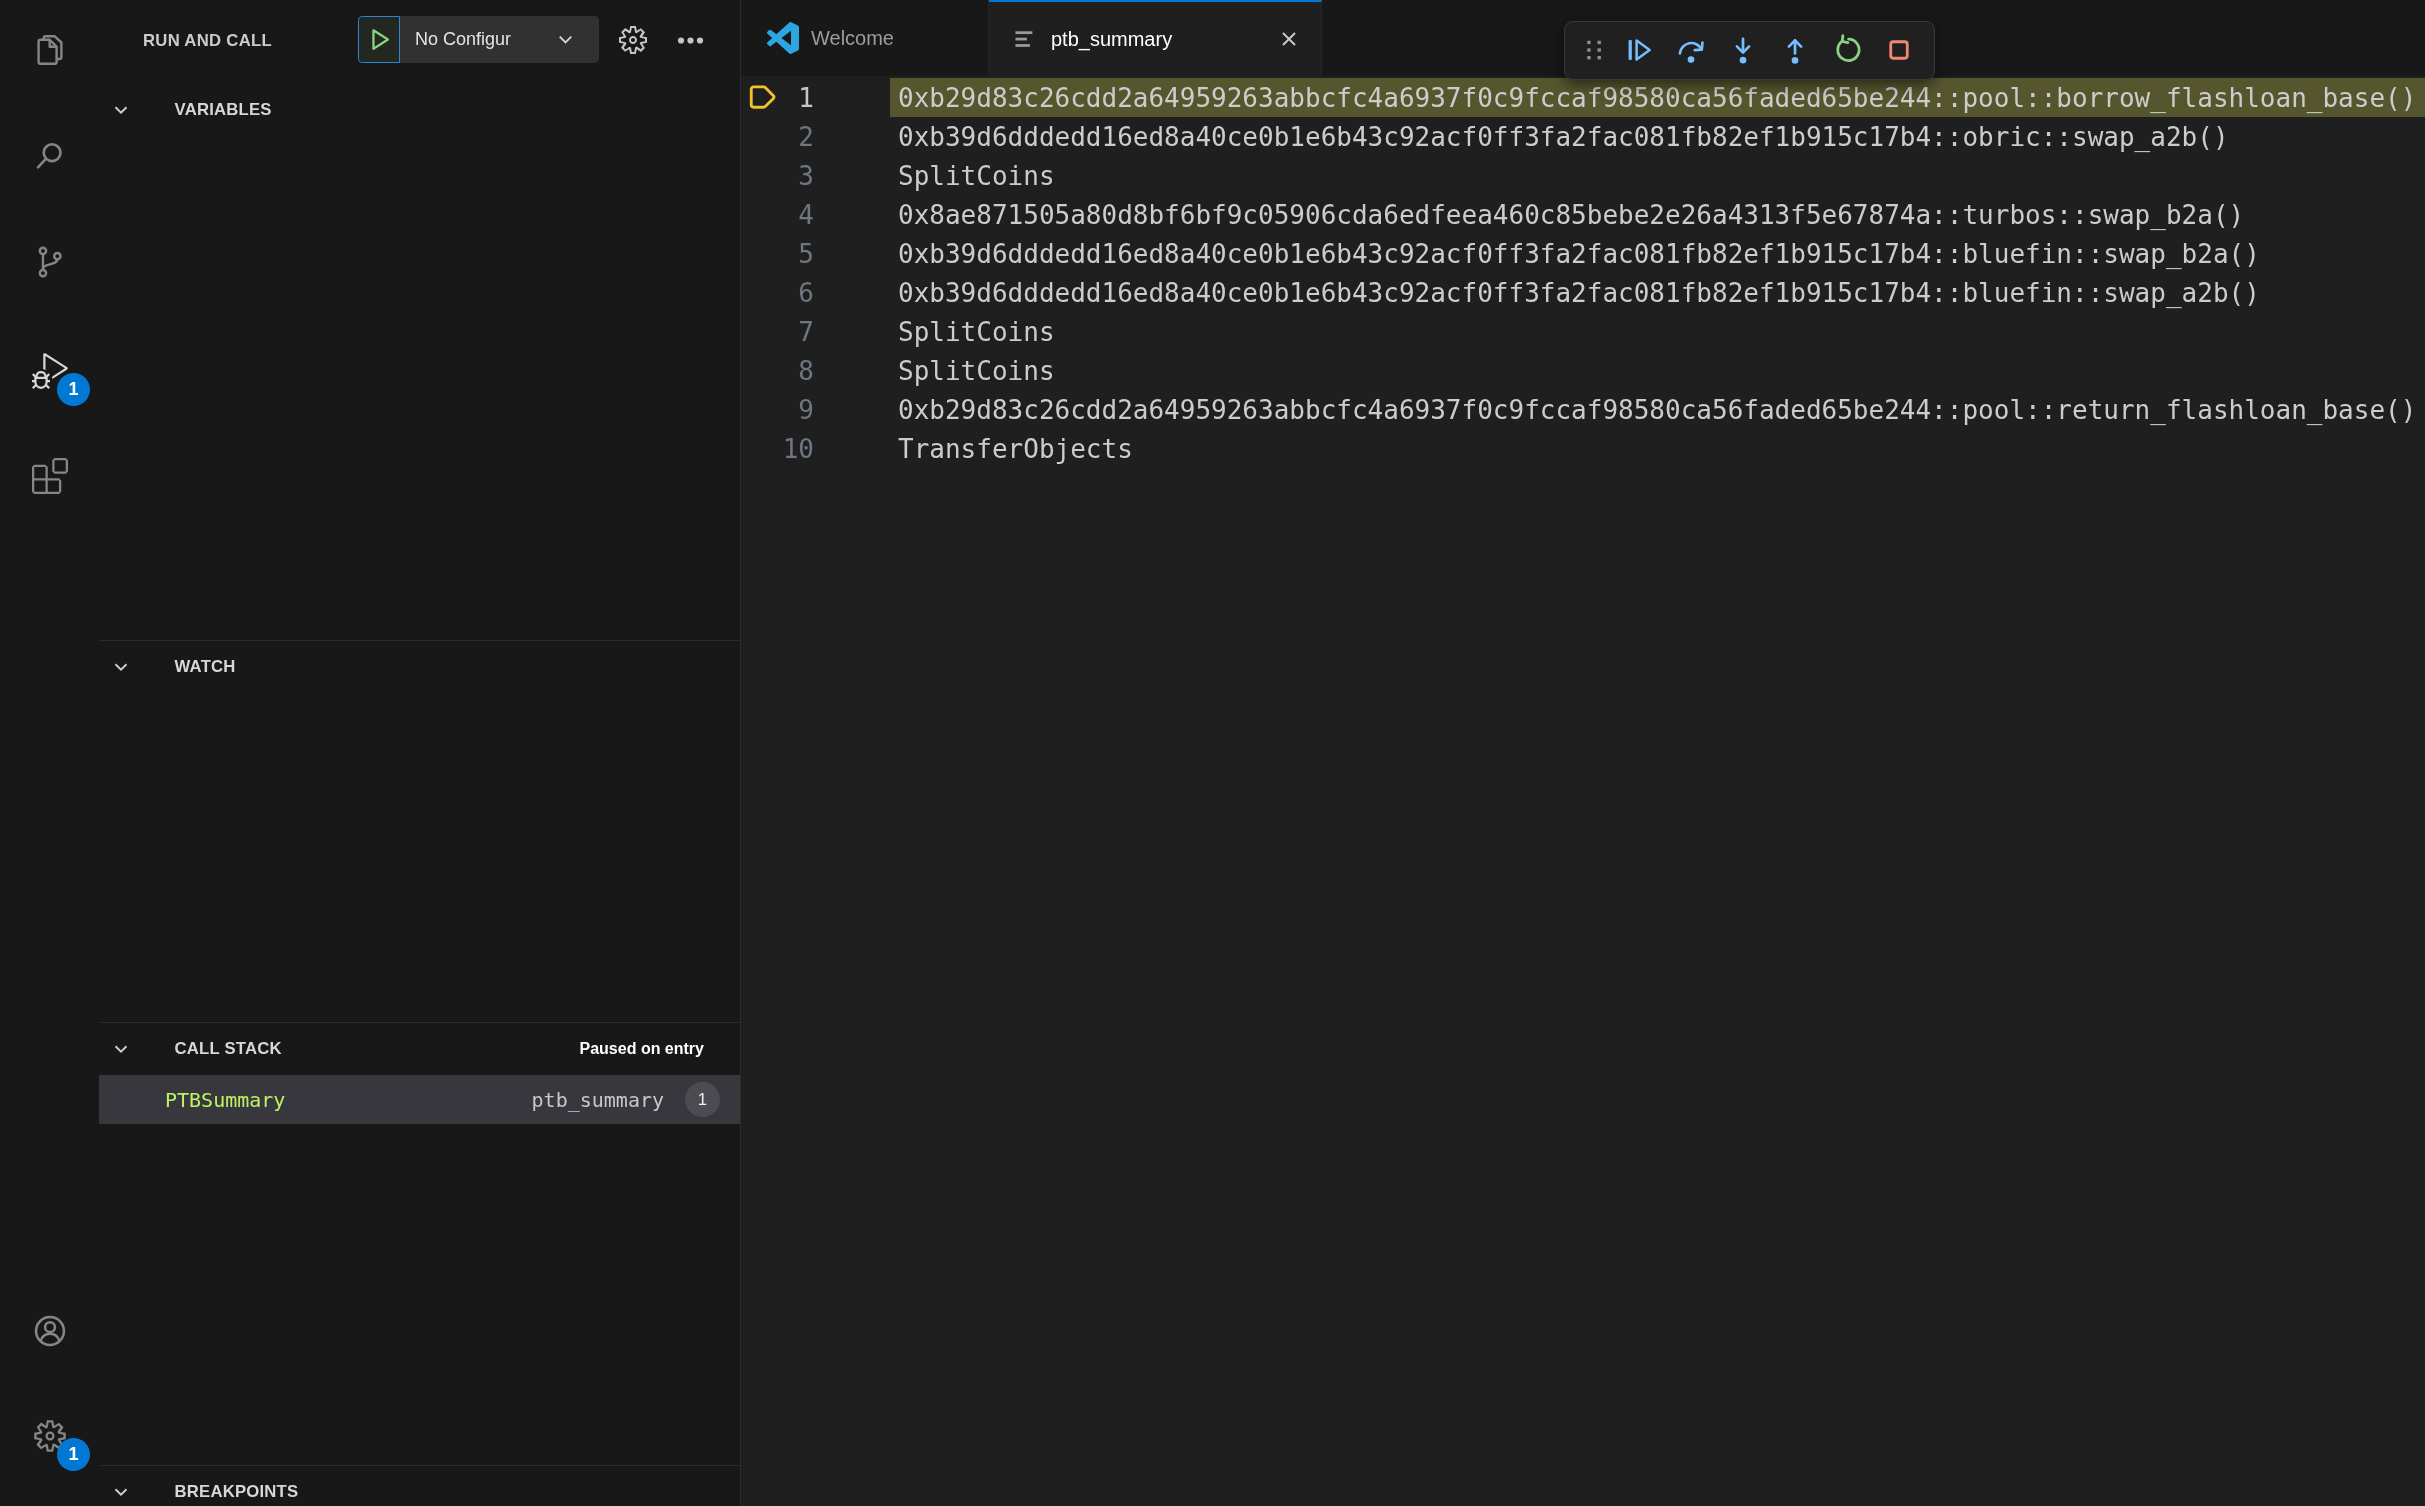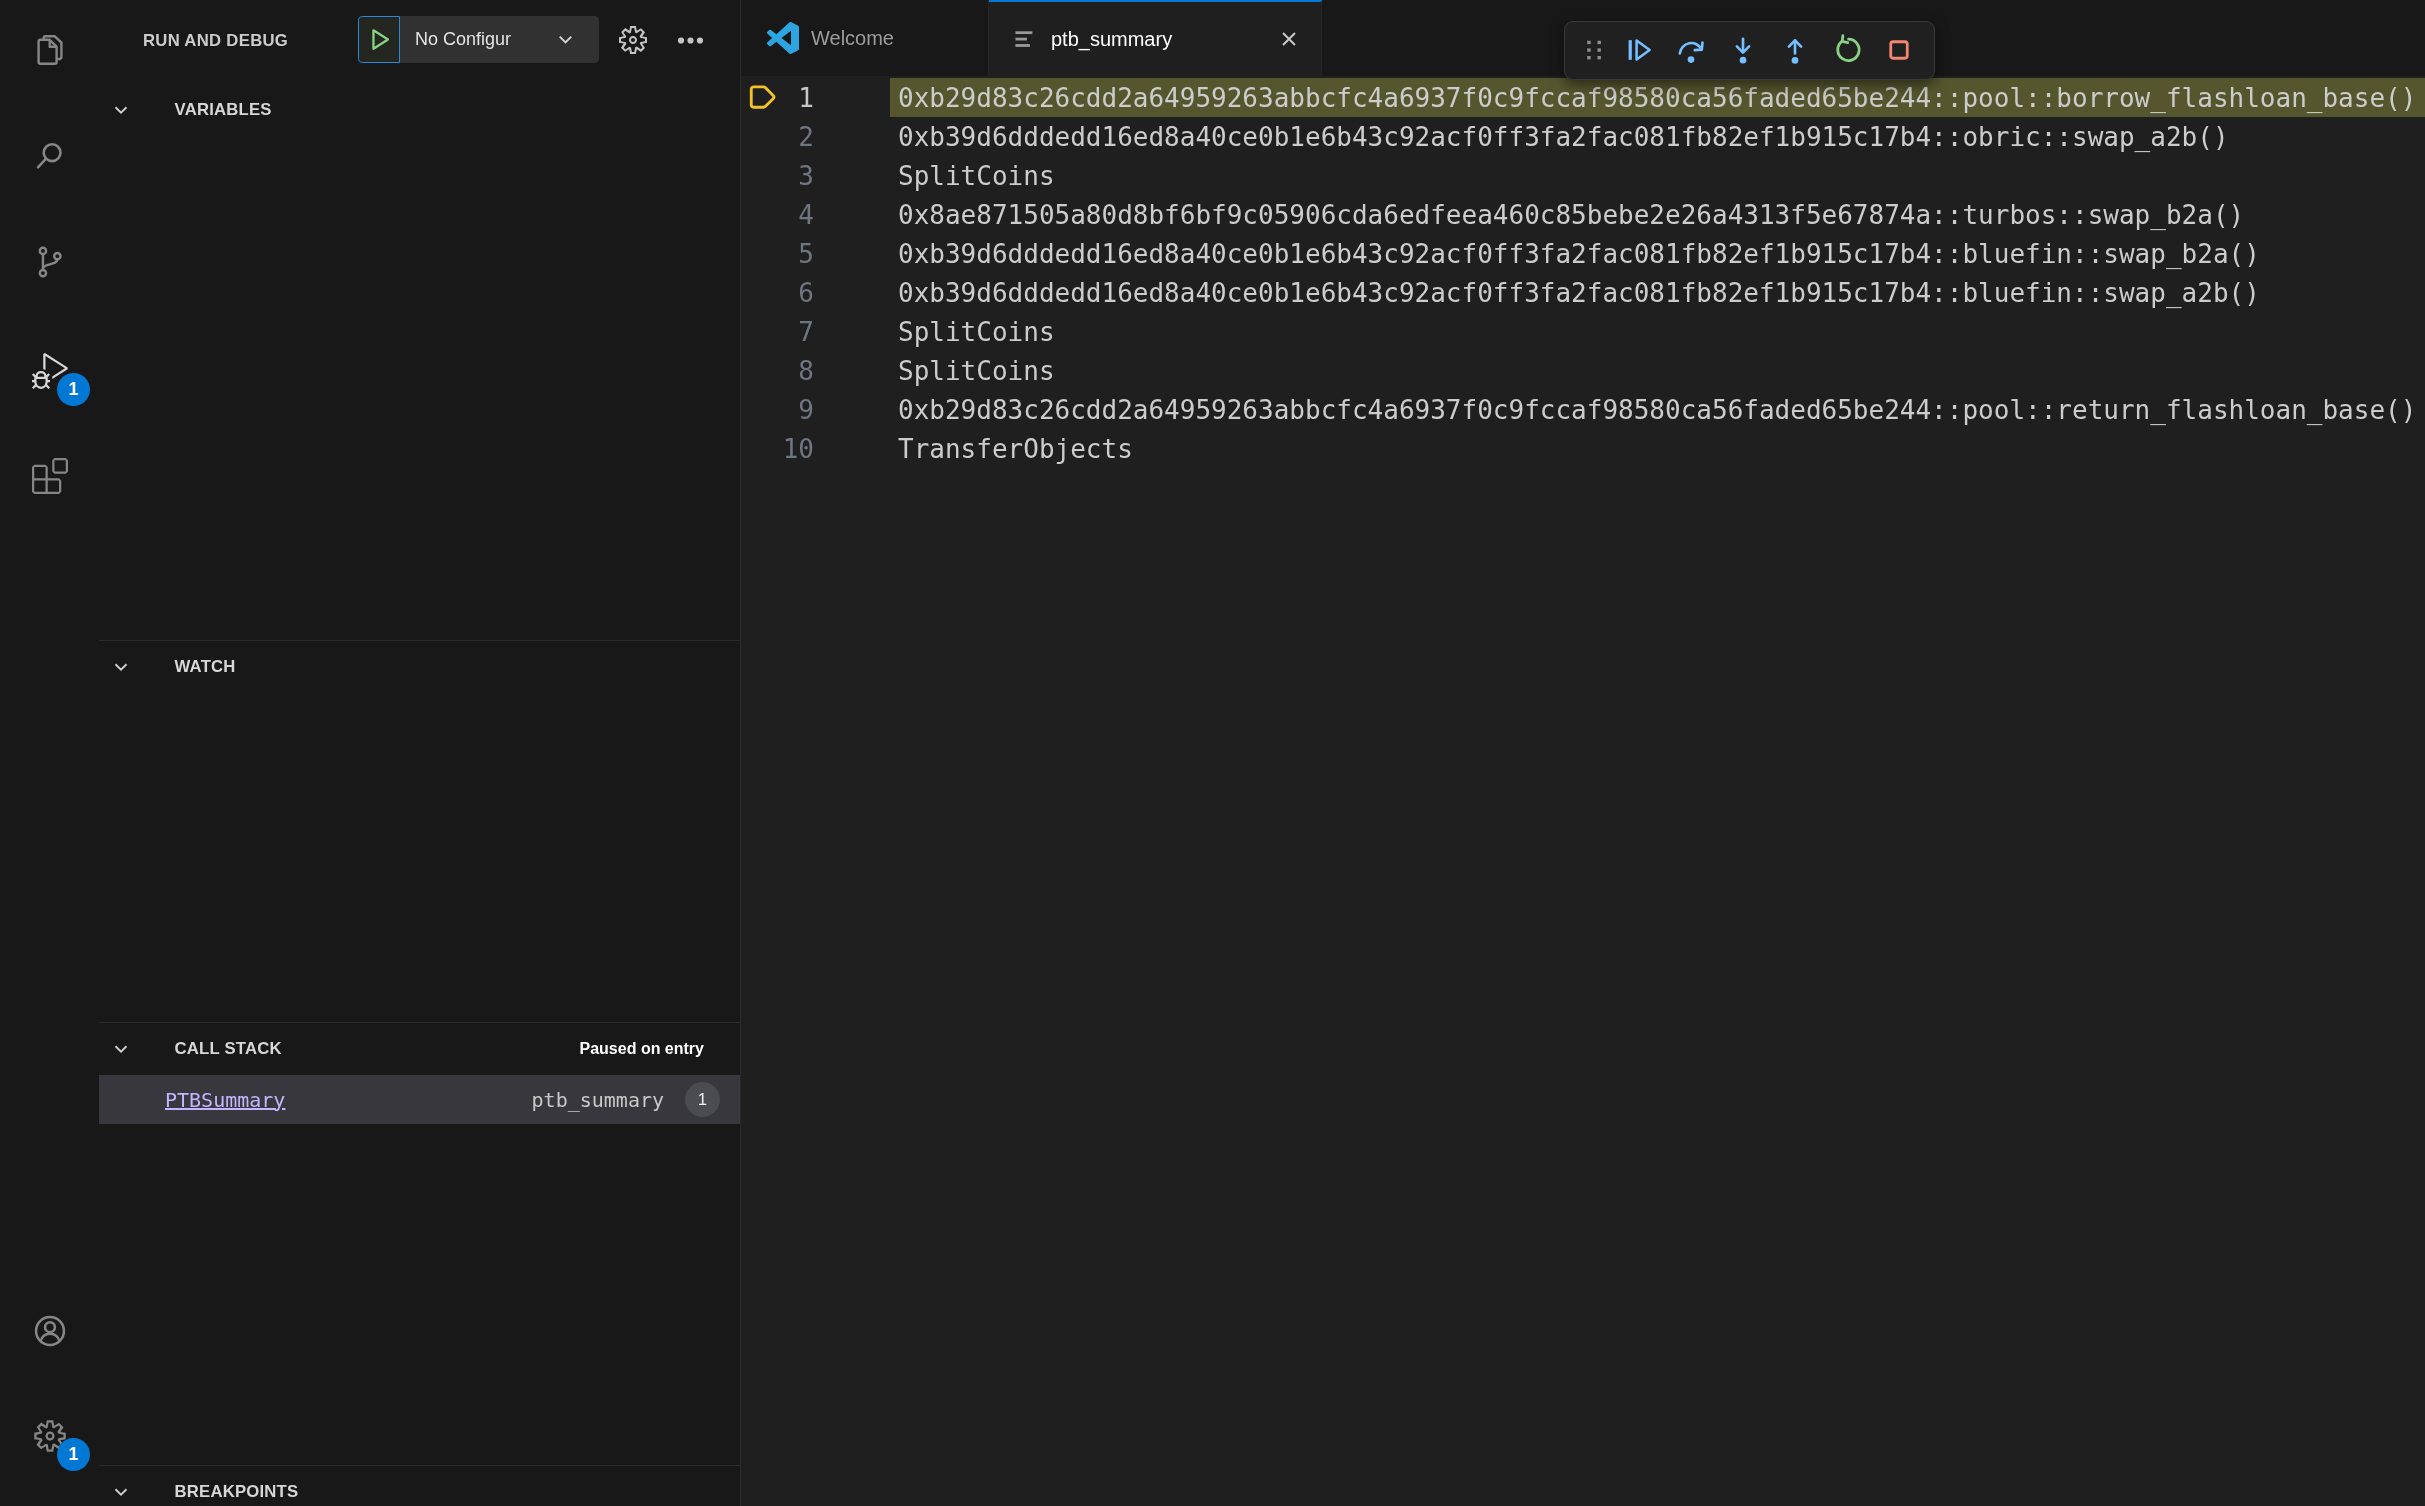--- a/index.html
+++ b/index.html
@@ -31,21 +31,21 @@
   .section-header .chev{margin-right:7.6px;flex:none;}
   .section-label{font-size:16.7px;font-weight:bold;letter-spacing:0.2px;color:#d7d7d7;white-space:nowrap;}
   .section-sep{border-top:0.8px solid #2b2b2b;}
   .sec-variables{top:83px;}
   .sec-watch{top:640px;}
   .sec-callstack{top:1022px;}
   .sec-breakpoints{top:1465px;}
   .cs-status{margin-left:auto;padding-right:36px;font-size:16px;font-weight:bold;color:#ffffff;white-space:nowrap;}
 
   .frame-row{position:absolute;left:0;right:0;top:1075px;height:49px;background:#37373d;display:flex;align-items:center;padding:0 20px 0 66px;box-sizing:border-box;}
-  .frame-name{font-family:"DejaVu Sans Mono",monospace;font-size:20px;color:#c4b5fd;white-space:nowrap;text-decoration:underline;}
+  .frame-name{font-family:"DejaVu Sans Mono",monospace;font-size:20px;color:#bef264;white-space:nowrap;}
   .frame-source{margin-left:auto;font-family:"DejaVu Sans Mono",monospace;font-size:20px;color:#c8c8c8;white-space:nowrap;}
   .frame-badge{margin-left:21px;width:35px;height:35px;border-radius:50%;background:#4b4b52;color:#f0f0f0;font-size:16.7px;line-height:35px;text-align:center;flex:none;}
 
   
   .main{position:absolute;left:740px;top:0;right:0;bottom:0;background:#1f1f1f;border-left:0.8px solid #2b2b2b;}
   .tab-bar{position:absolute;left:0;top:0;right:0;height:76px;background:#181818;display:flex;}
   .tab{display:flex;align-items:center;box-sizing:border-box;border-right:0.8px solid #252526;}
   .tab-welcome{width:248px;padding:0 18px 0 26px;color:#9d9d9d;background:#181818;}
   .tab-active{width:333px;padding:0 16.7px 0 21px;color:#ffffff;background:#1f1f1f;border-top:2.3px solid #0078d4;}
   .tab .tab-label{font-size:20px;margin-left:12px;white-space:nowrap;}
@@ -112,21 +112,21 @@
   <div class="ab-item" style="top:1399px;">
     <svg width="36" height="36" viewBox="0 0 16 16" fill="currentColor">
       <path d="M9.1 4.4L8.6 2H7.4l-.5 2.4-.7.3-2-1.3-.9.8 1.3 2-.2.7-2.4.5v1.2l2.4.5.3.8-1.3 2 .8.8 2-1.3.8.3.4 2.3h1.2l.5-2.4.8-.3 2 1.3.8-.8-1.3-2 .3-.8 2.3-.4V7.4l-2.4-.5-.3-.8 1.3-2-.8-.8-2 1.3-.7-.2zM9.4 1l.5 2.4L12 2.1l2 2-1.4 2.1 2.4.4v2.8l-2.4.5L14 12l-2 2-2.1-1.4-.5 2.4H6.6l-.5-2.4L4 13.9l-2-2 1.4-2.1L1 9.4V6.6l2.4-.5L2.1 4l2-2 2.1 1.4.4-2.4h2.8zm.6 7c0 1.1-.9 2-2 2s-2-.9-2-2 .9-2 2-2 2 .9 2 2zM8 9c.6 0 1-.4 1-1s-.4-1-1-1-1 .4-1 1 .4 1 1 1z"></path>
     </svg>
     <span class="ab-badge">1</span>
   </div>
 </div>
 
 <div class="sidebar">
   <div class="sidebar-header">
-    <span class="sidebar-title">RUN AND DEBUG</span>
+    <span class="sidebar-title">RUN AND CALL</span>
     <div class="config-group">
       <div class="play-btn">
         <svg width="29" height="29" viewBox="0 0 24 24" fill="none" stroke="#89d185" stroke-width="1.9" stroke-linejoin="round">
           <path d="M7 4.4 L19 12 L7 19.6 Z"></path>
         </svg>
       </div>
       <div class="config-select">
         <span class="lbl">No Configur</span>
         <svg class="chev" width="21" height="21" viewBox="0 0 16 16" fill="none" stroke="#d4d4d4" stroke-width="1.5">
           <path d="M3.6 5.8 L8 10.2 L12.4 5.8"></path>

